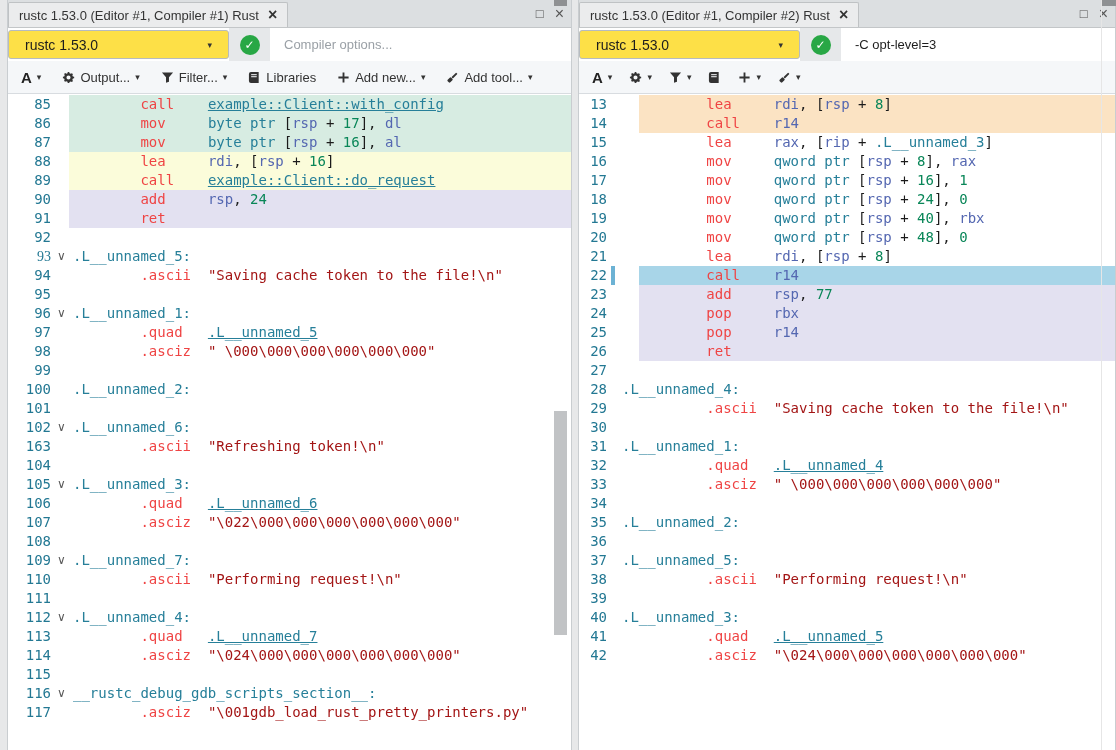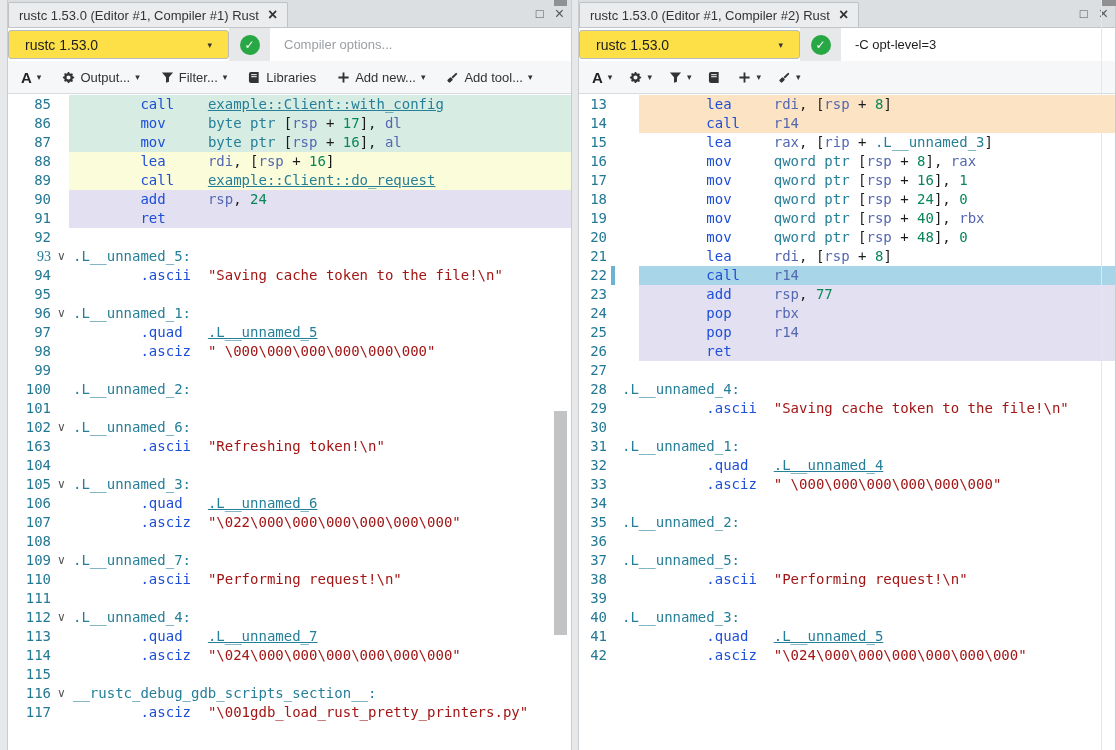--- a/index.html
+++ b/index.html
@@ -59,21 +59,21 @@
   .bg-lav    { background:#e3e1f1; }
   .bg-orange { background:#fbe3c3; }
   .bg-cyan   { background:#a8d5e8; }
   .gut  { position:absolute; left:0; top:0; text-align:right; color:#237893; }
   .fold { position:absolute; top:0; width:15px; text-align:center; color:#5a5a5a;
           font-size:12px; font-family:"DejaVu Sans",sans-serif; cursor:pointer; }
   .ctext { position:absolute; top:0; white-space:pre; color:#1b1b1b; }
   .cursorbar { position:absolute; top:0; width:4px; height:19px; background:#6cb2d4; }
 
   .p { color:#1b1b1b; }
-  .m { color:#1d4ed8; }
+  .m { color:#ef4444; }
   .r { color:#5467b1; }
   .n { color:#098658; }
   .s { color:#a31515; }
   .t { color:#267f99; }
   .l { color:#267f99; }
   .k { color:#267f99; text-decoration:underline; cursor:pointer; }
 
   
   .vtrack { position:absolute; top:0; bottom:0; }
   .vthumb { position:absolute; background:#c1c3c5; cursor:pointer; }

